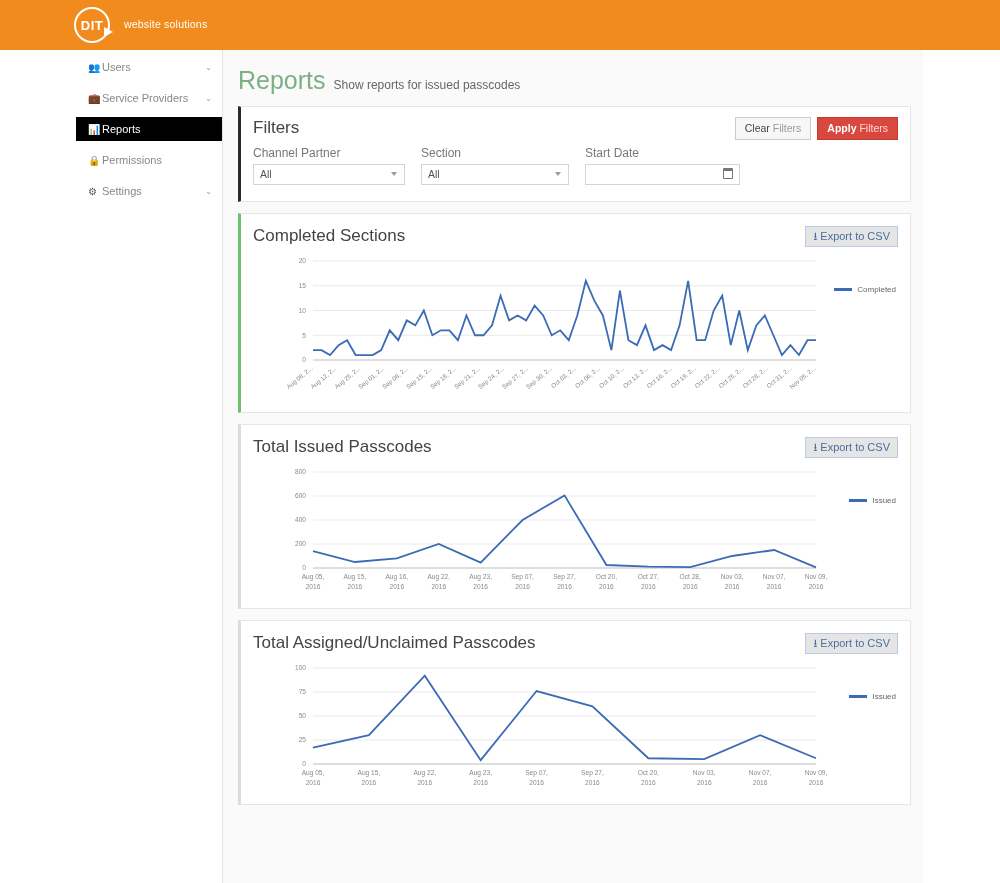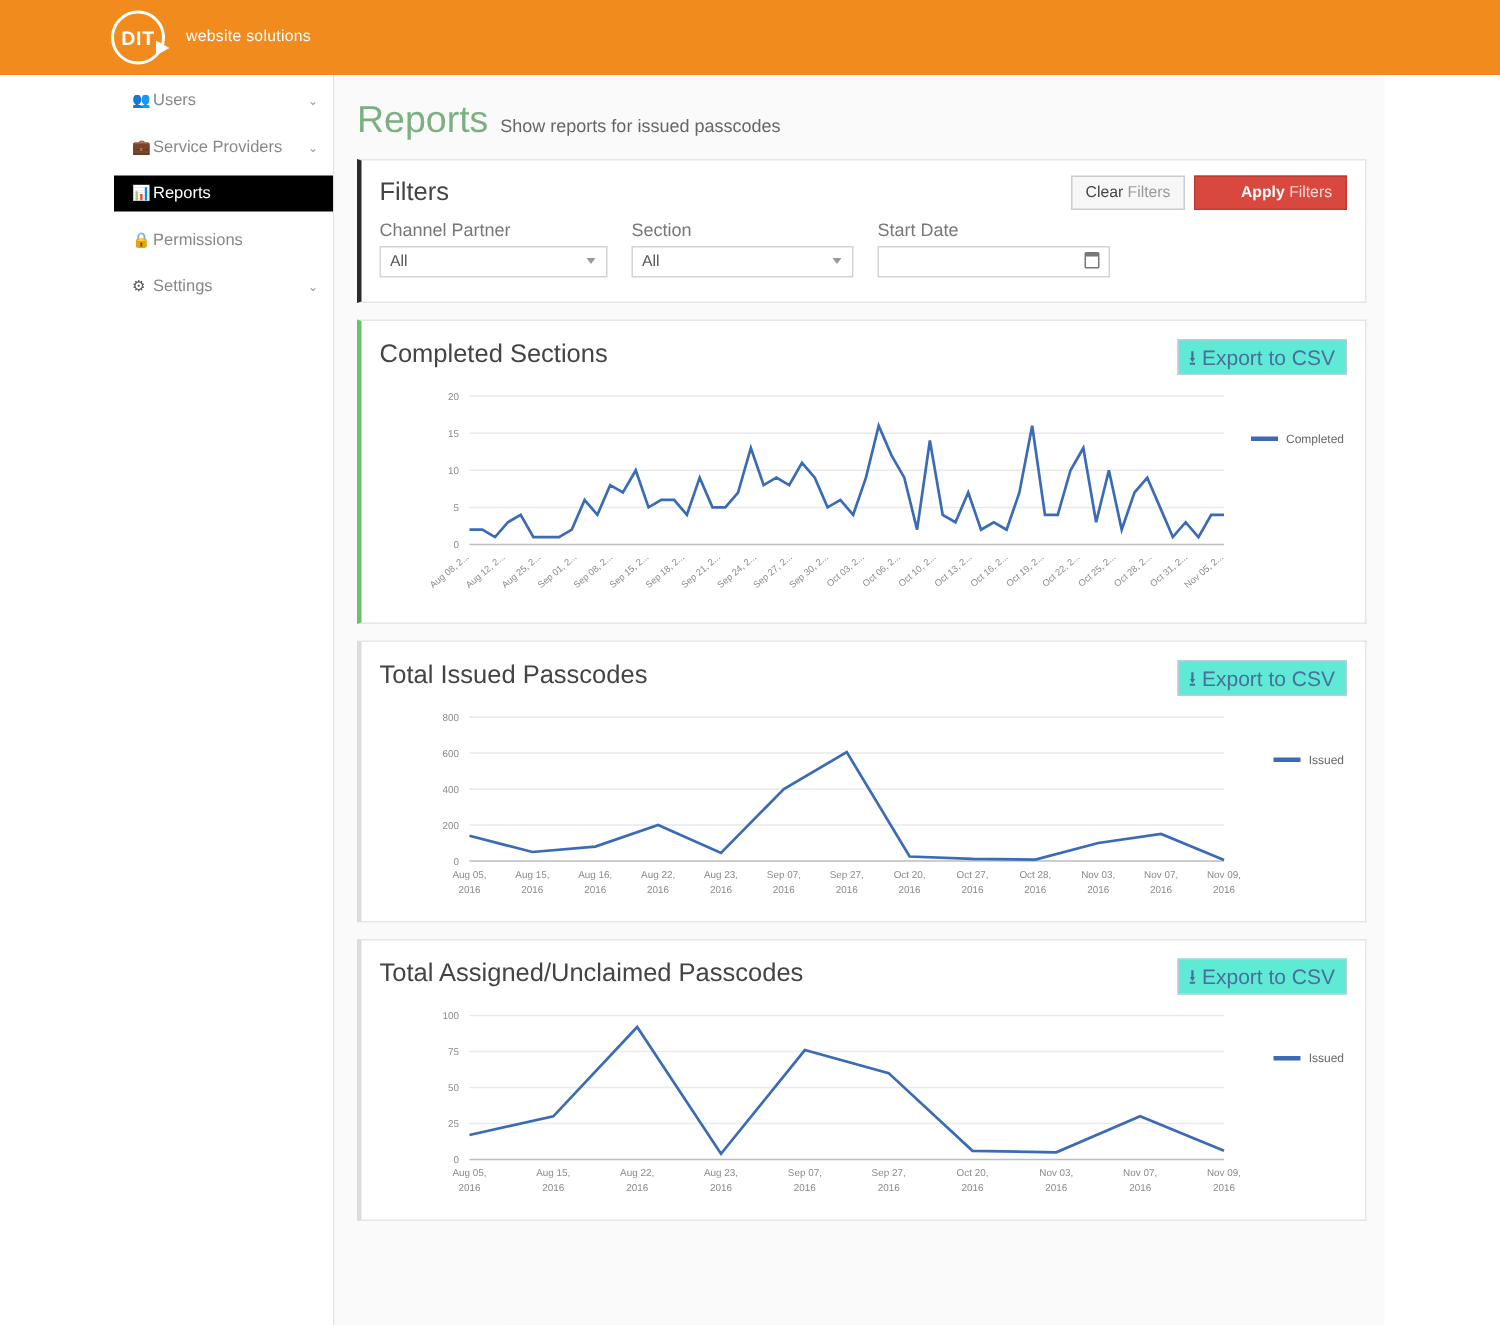--- a/index.html
+++ b/index.html
@@ -83,21 +83,21 @@
   }
   .filters-title { font-size:17px; color:#444; font-weight:400; }
   .btn-row { display:flex; }
   .btn {
     font-size:10.5px; padding:5px 9px; border:1px solid #ccc;
     cursor:pointer; line-height:1; white-space:nowrap;
   }
   .btn-clear { background:#f7f7f7; color:#9a9a9a; }
   .btn-clear b { color:#444; font-weight:normal; }
   .btn-apply { background:#d9483f; color:#ffd9d6; border-color:#c23b33; margin-left:6px; }
-  .btn-apply b { color:#ffffff; font-weight:bold;margin-left:21px; }
+  .btn-apply b { color:#ffffff; font-weight:bold; }
 
   .filter-grid { padding:4px 12px 16px 12px; }
   .frow { display:flex; }
   .frow.r1 > .fld { margin-right:16px; }
   .fld { display:flex; flex-direction:column; }
   .fld label { font-size:12px; color:#777; margin-bottom:4px; }
   .ctrl {
     height:21px; border:1px solid #d4d4d4; background:#ffffff;
     position:relative; display:flex; align-items:center;
     padding:0 6px; font-size:10.5px; color:#555;
@@ -112,26 +112,26 @@
     border:1.5px solid #777; border-top:3px solid #777; border-radius:1px;
   }
   .w-cp { width:152px; } .w-sec { width:148px; }
   .w-date { width:155px; } .w-region { width:205px; }
   .w-district { width:205px; } .w-store { width:205px; }
   .frow.r2 { margin-top:12px; }
   .frow.r2 .fld { margin-right:16px; }
 
   
   .chart-head {
-    display:flex; align-items:flex-start; justify-content:space-between;
+    display:flex; align-items:center; justify-content:space-between;
     padding:12px 12px 0 12px;
   }
   .chart-title { font-size:17px; color:#444; font-weight:400; }
   .btn-csv {
-    font-size:14px; color:#4a6f9c; background:#5eead4;
+    font-size:11px; color:#4a6f9c; background:#e5e5e5;
     border:1px solid #b9cbe0; padding:4px 7px; cursor:pointer;
     white-space:nowrap; line-height:1;
   }
   .chart-body { position:relative; height:165px; }
   .chart-body.tall { height:150px; }
   .legend {
     position:absolute; right:14px; top:38px;
     display:flex; align-items:center; gap:5px;
     font-size:8px; color:#666;
   }

